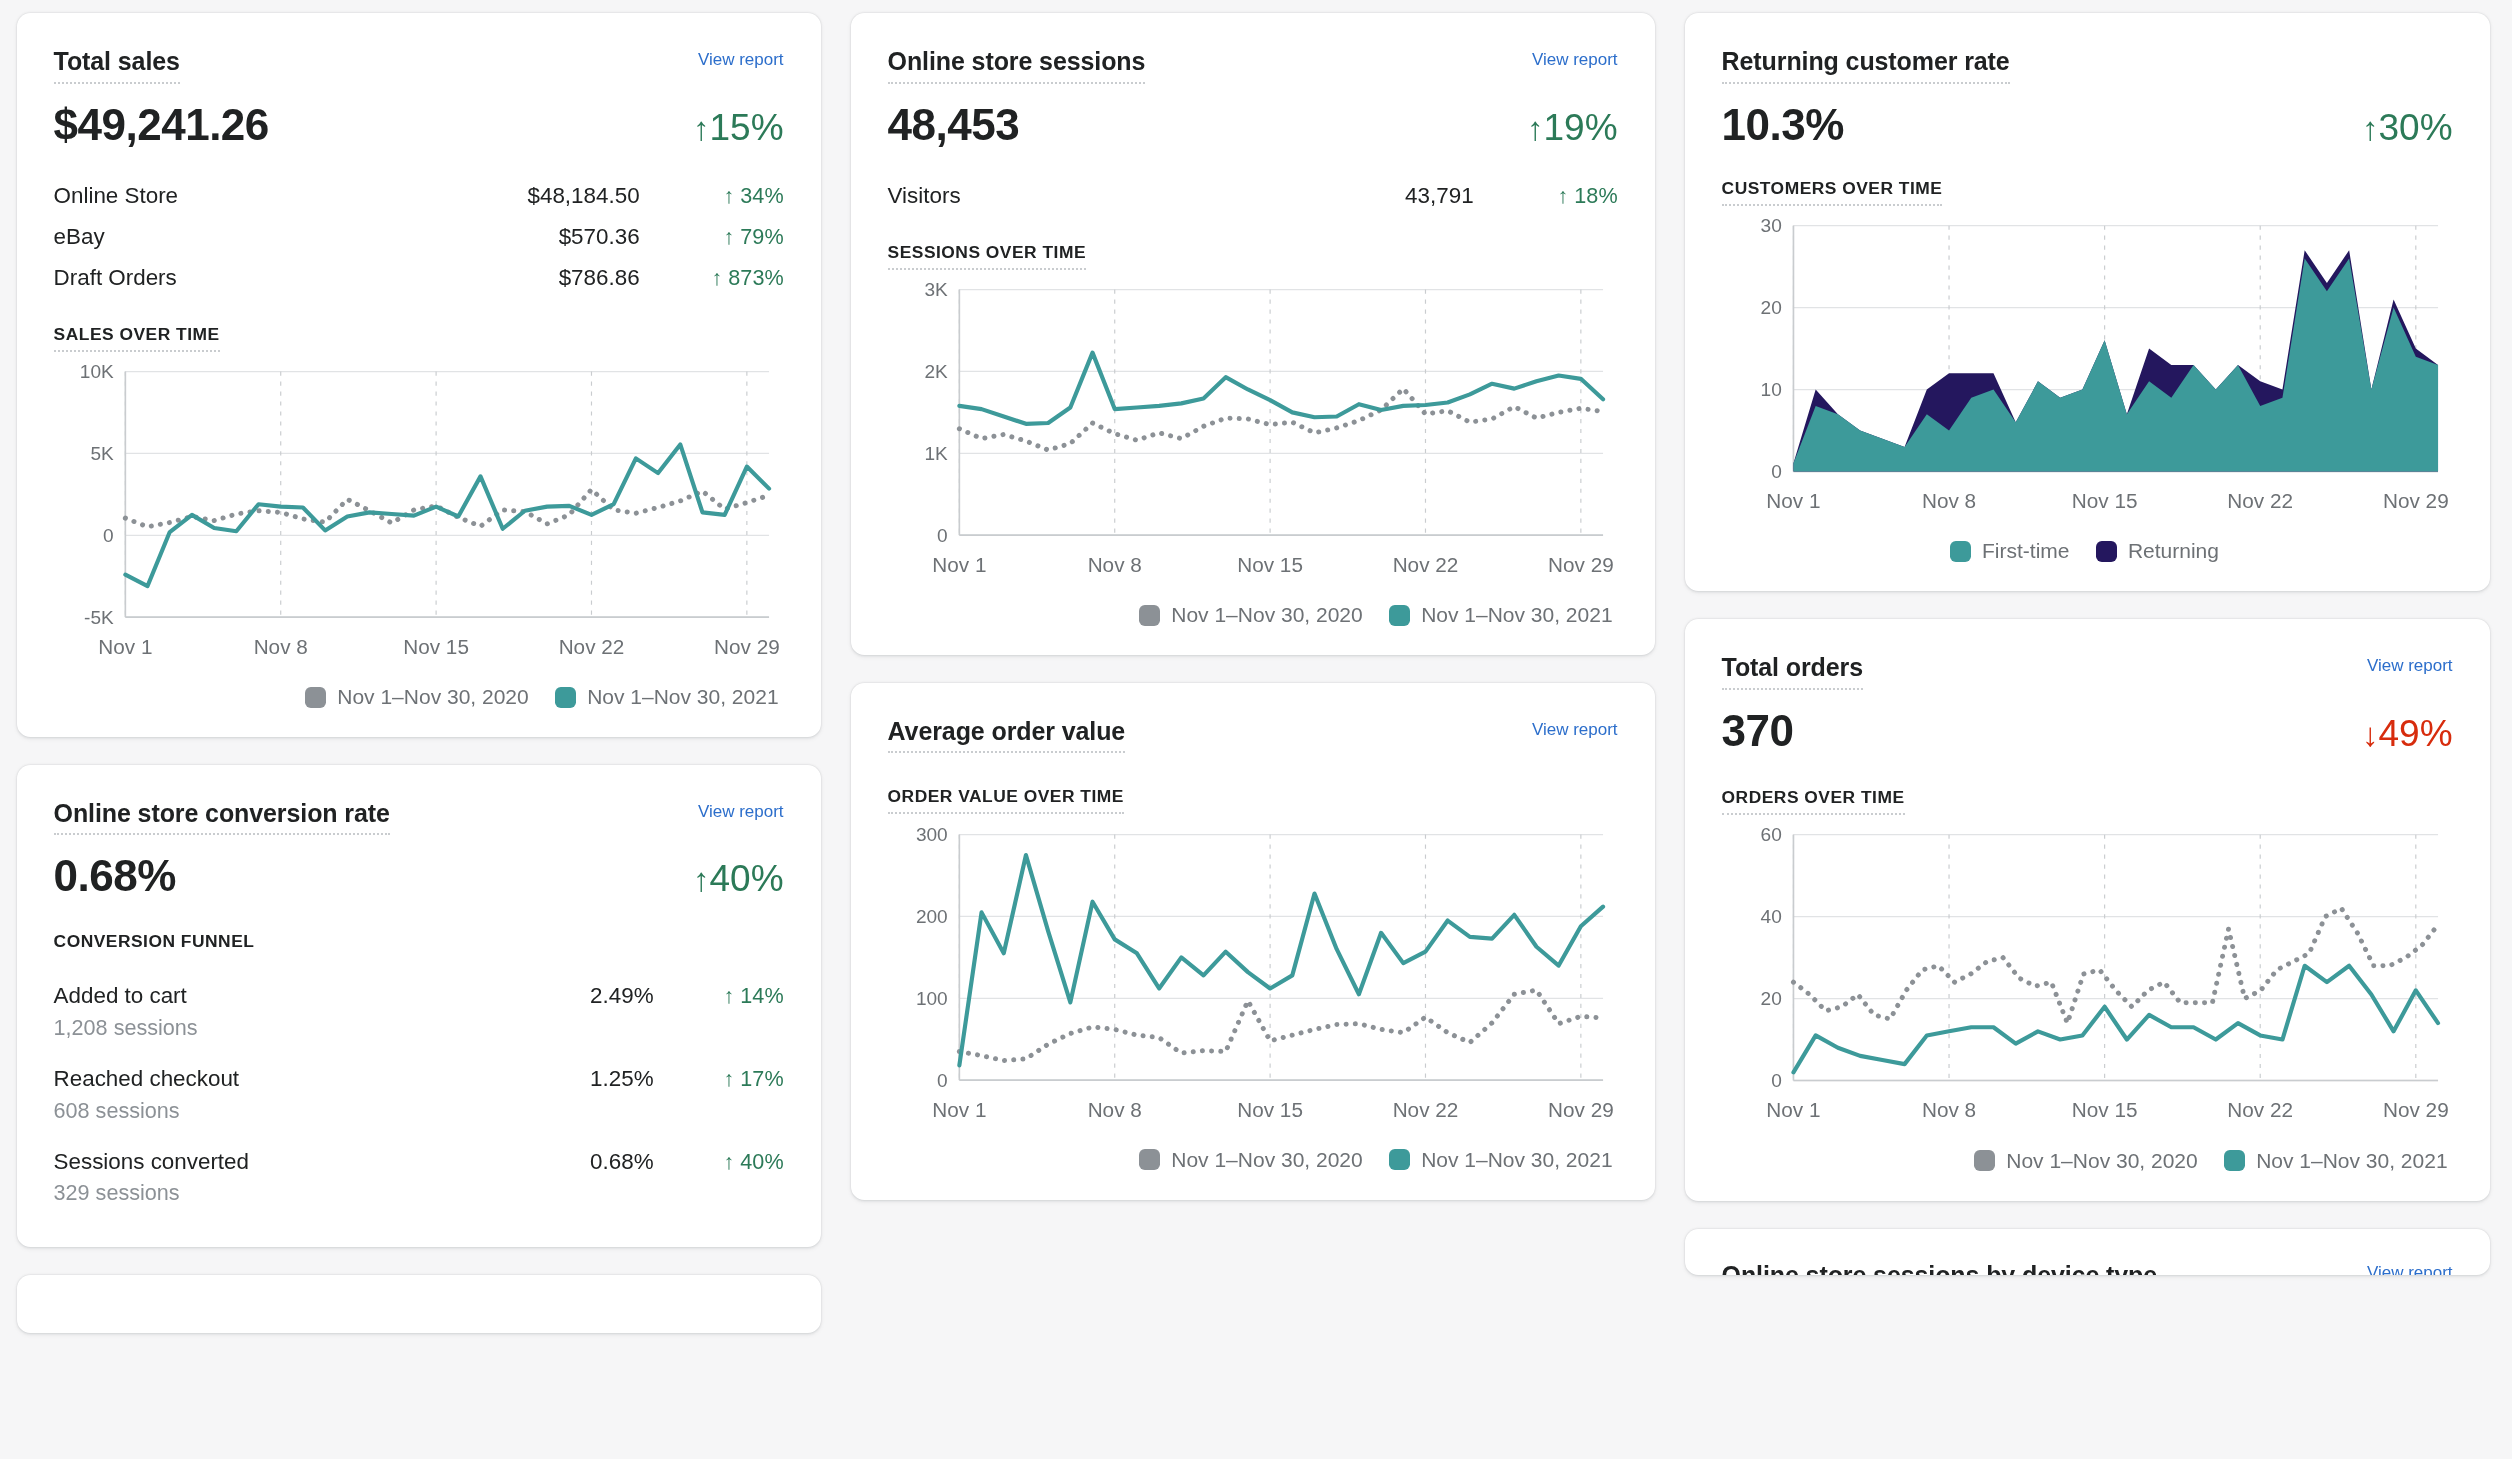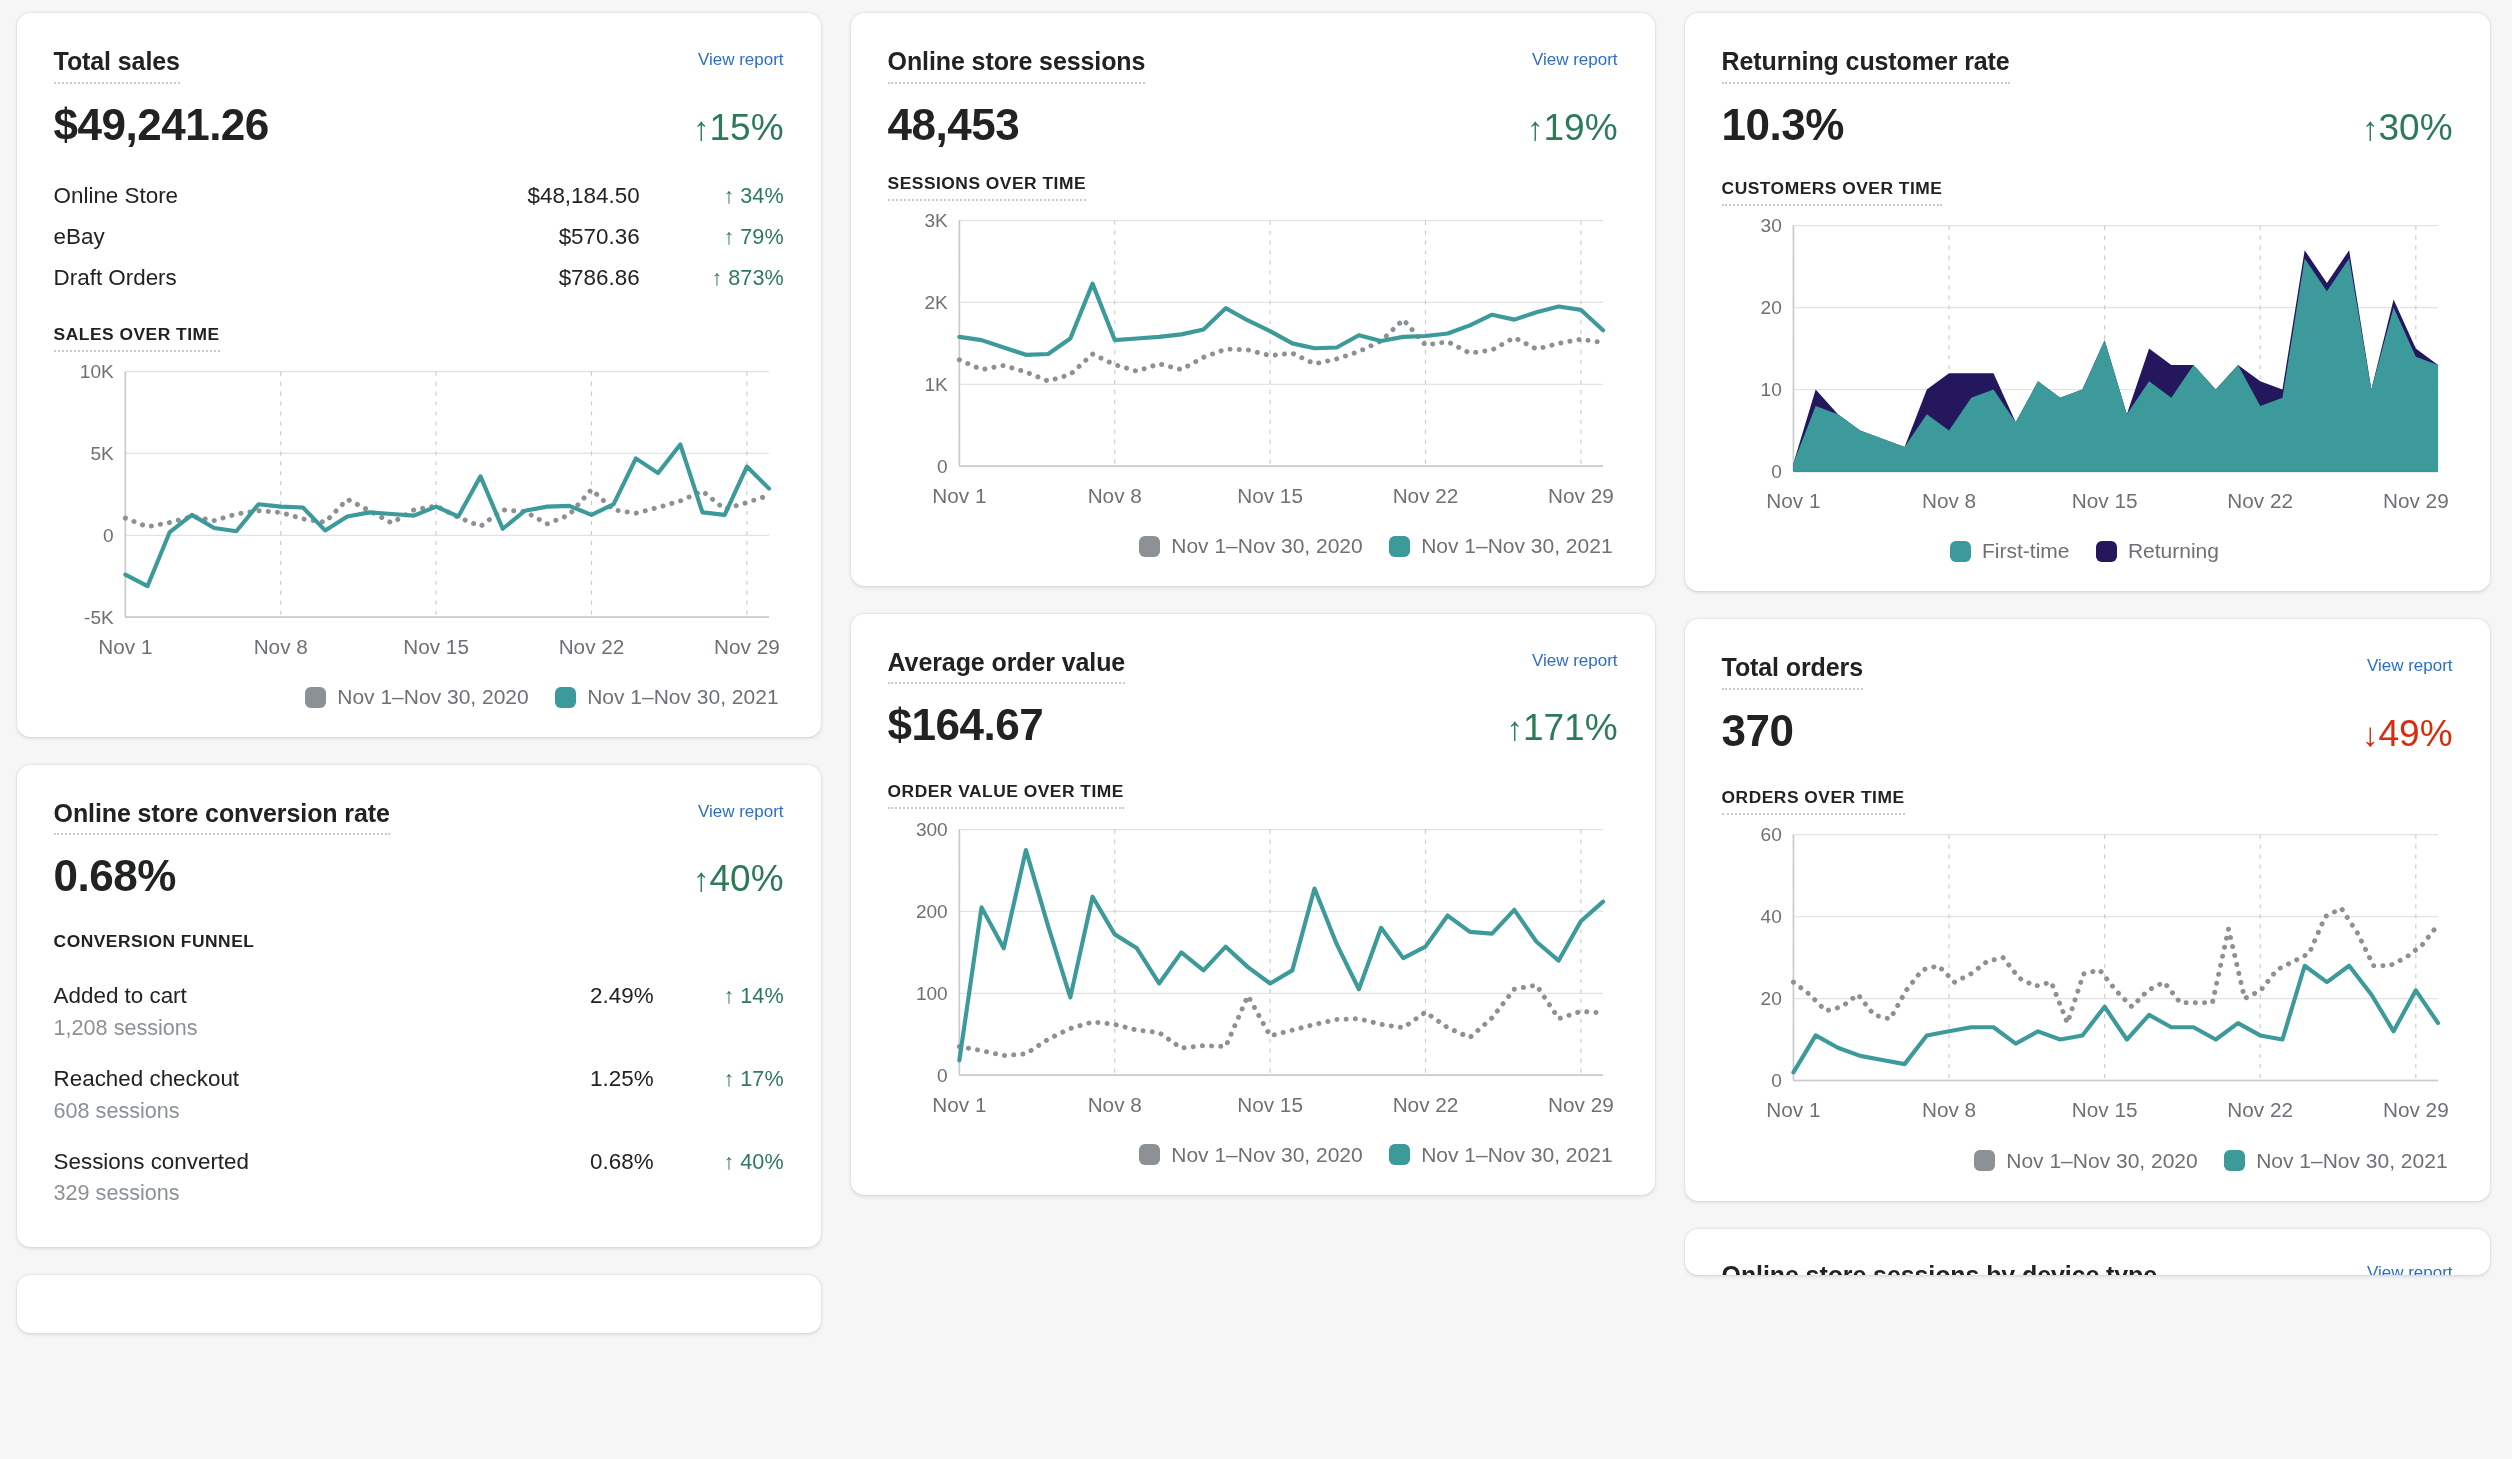--- a/index.html
+++ b/index.html
@@ -224,20 +224,27 @@
 
     <div class="card">
       <div class="card-head">
         <div class="card-title">Online store sessions</div>
         <div class="view-report">View report</div>
       </div>
       <div class="big-row">
         <div class="big-value">48,453</div>
         <div class="delta up"><span class="arw">↑</span><span>19%</span></div>
       </div>
+      <div class="subrows">
+        <div class="subrow">
+          <span class="lbl">Visitors</span>
+          <span class="val">43,791</span>
+          <span class="chg up"><span>↑</span>&nbsp;<span>18%</span></span>
+        </div>
+      </div>
       <div class="chart-label-wrap">
         <div class="section-label">SESSIONS OVER TIME</div>
       </div>
       <div class="chart-box">
           <svg viewBox="0 0 880 370" width="100%">
             <line x1="86" x2="862" y1="310" y2="310" stroke="#e1e3e5" stroke-width="1.6"></line>
             <text x="72" y="318" text-anchor="end" class="tick">0</text>
             <line x1="86" x2="862" y1="211.33333333333334" y2="211.33333333333334" stroke="#e1e3e5" stroke-width="1.6"></line>
             <text x="72" y="219.33333333333334" text-anchor="end" class="tick">1K</text>
             <line x1="86" x2="862" y1="112.66666666666667" y2="112.66666666666667" stroke="#e1e3e5" stroke-width="1.6"></line>
@@ -270,24 +277,20 @@
           <span class="legend-text">Nov 1–Nov 30, 2021</span>
         </div>
       </div>
     </div>
 
     <div class="card">
       <div class="card-head">
         <div class="card-title">Average order value</div>
         <div class="view-report">View report</div>
       </div>
-      <div class="big-row">
-        <div class="big-value">$164.67</div>
-        <div class="delta up"><span class="arw">↑</span><span>171%</span></div>
-      </div>
       <div class="chart-label-wrap" style="margin-top:33px">
         <div class="section-label">ORDER VALUE OVER TIME</div>
       </div>
       <div class="chart-box">
           <svg viewBox="0 0 880 370" width="100%">
             <line x1="86" x2="862" y1="310" y2="310" stroke="#e1e3e5" stroke-width="1.6"></line>
             <text x="72" y="318" text-anchor="end" class="tick">0</text>
             <line x1="86" x2="862" y1="211.33333333333334" y2="211.33333333333334" stroke="#e1e3e5" stroke-width="1.6"></line>
             <text x="72" y="219.33333333333334" text-anchor="end" class="tick">100</text>
             <line x1="86" x2="862" y1="112.66666666666667" y2="112.66666666666667" stroke="#e1e3e5" stroke-width="1.6"></line>

